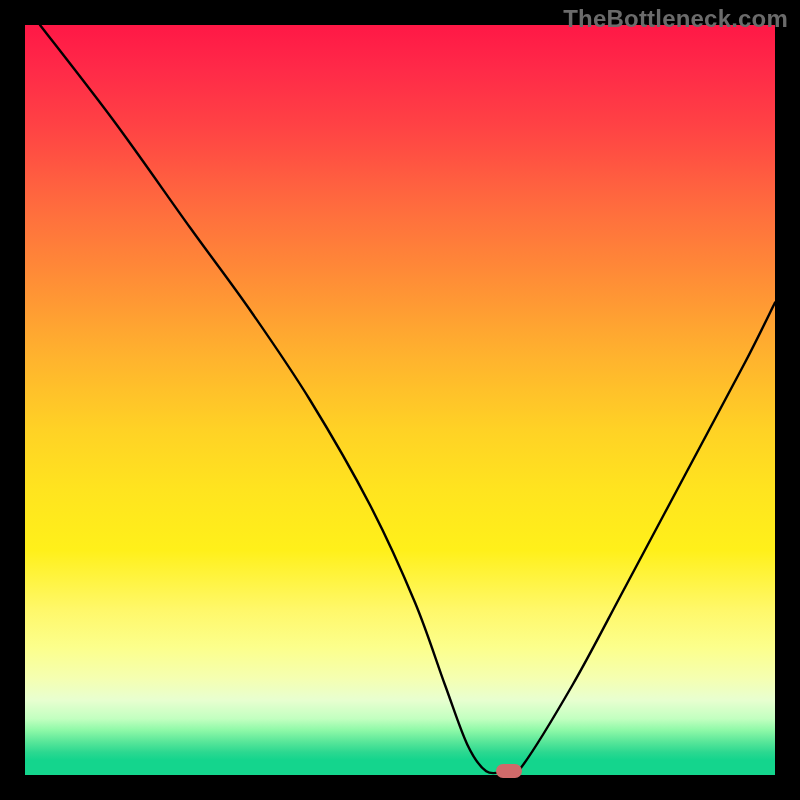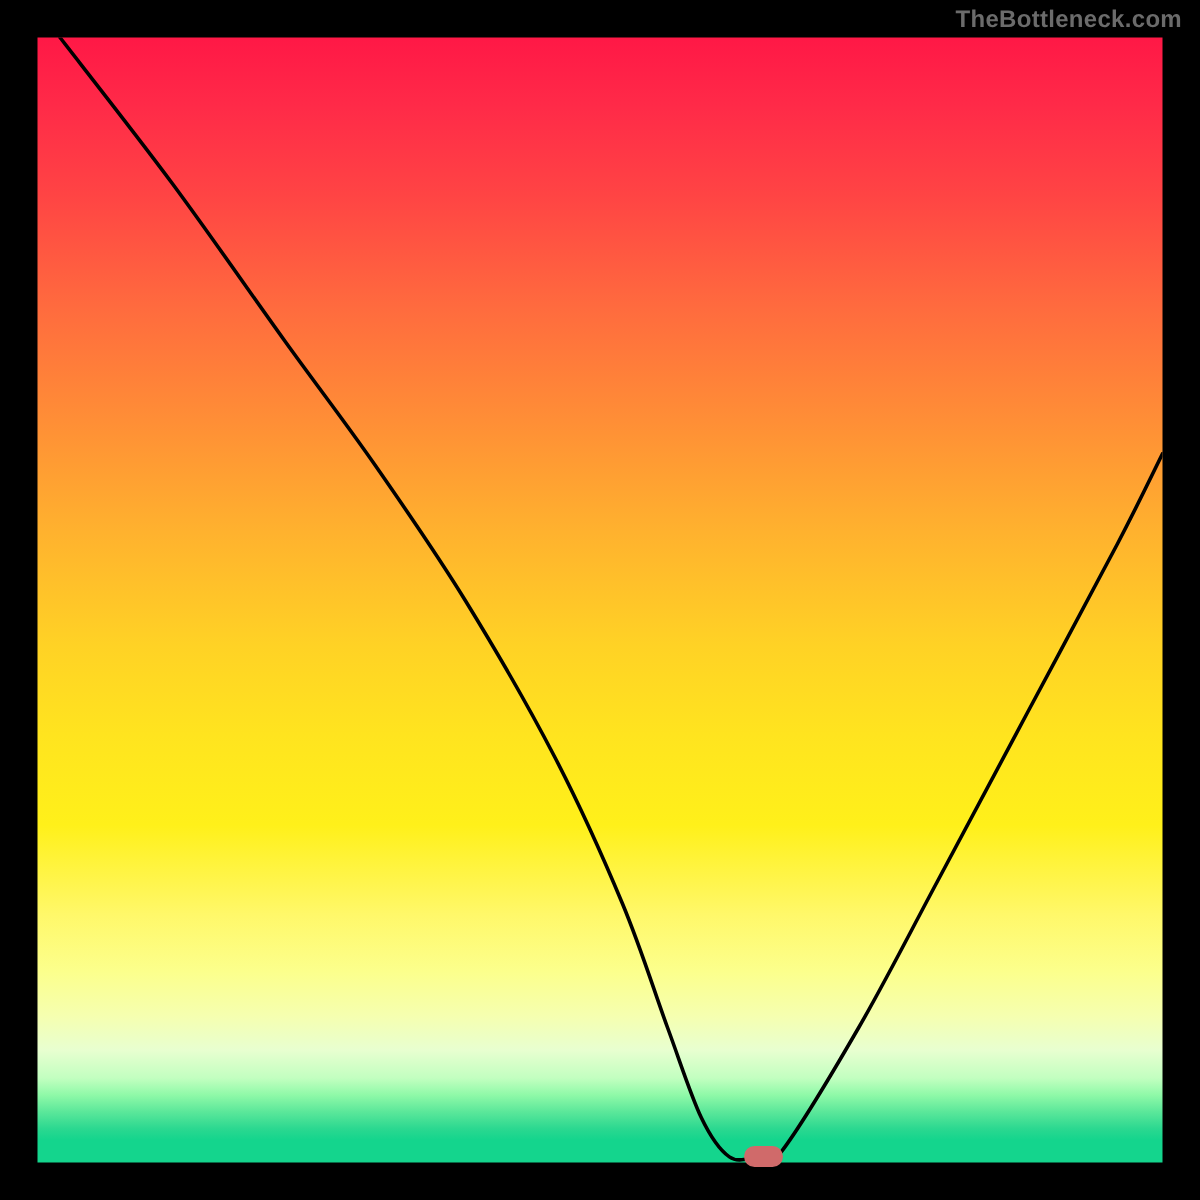--- a/index.html
+++ b/index.html
@@ -61,21 +61,21 @@
     position: absolute;
     width: 26px;
     height: 14px;
     border-radius: 7px;
     transform: translate(-50%, -50%);
   }
   .watermark {
     position: absolute;
     top: 5px;
     right: 12px;
-    font-size: 16px;
+    font-size: 24px;
     font-weight: 600;
     letter-spacing: 0.2px;
     color: #6b6b6b;
     user-select: none;
   }
 </style>
 </head>
 <body>
 
 <div class="frame">

